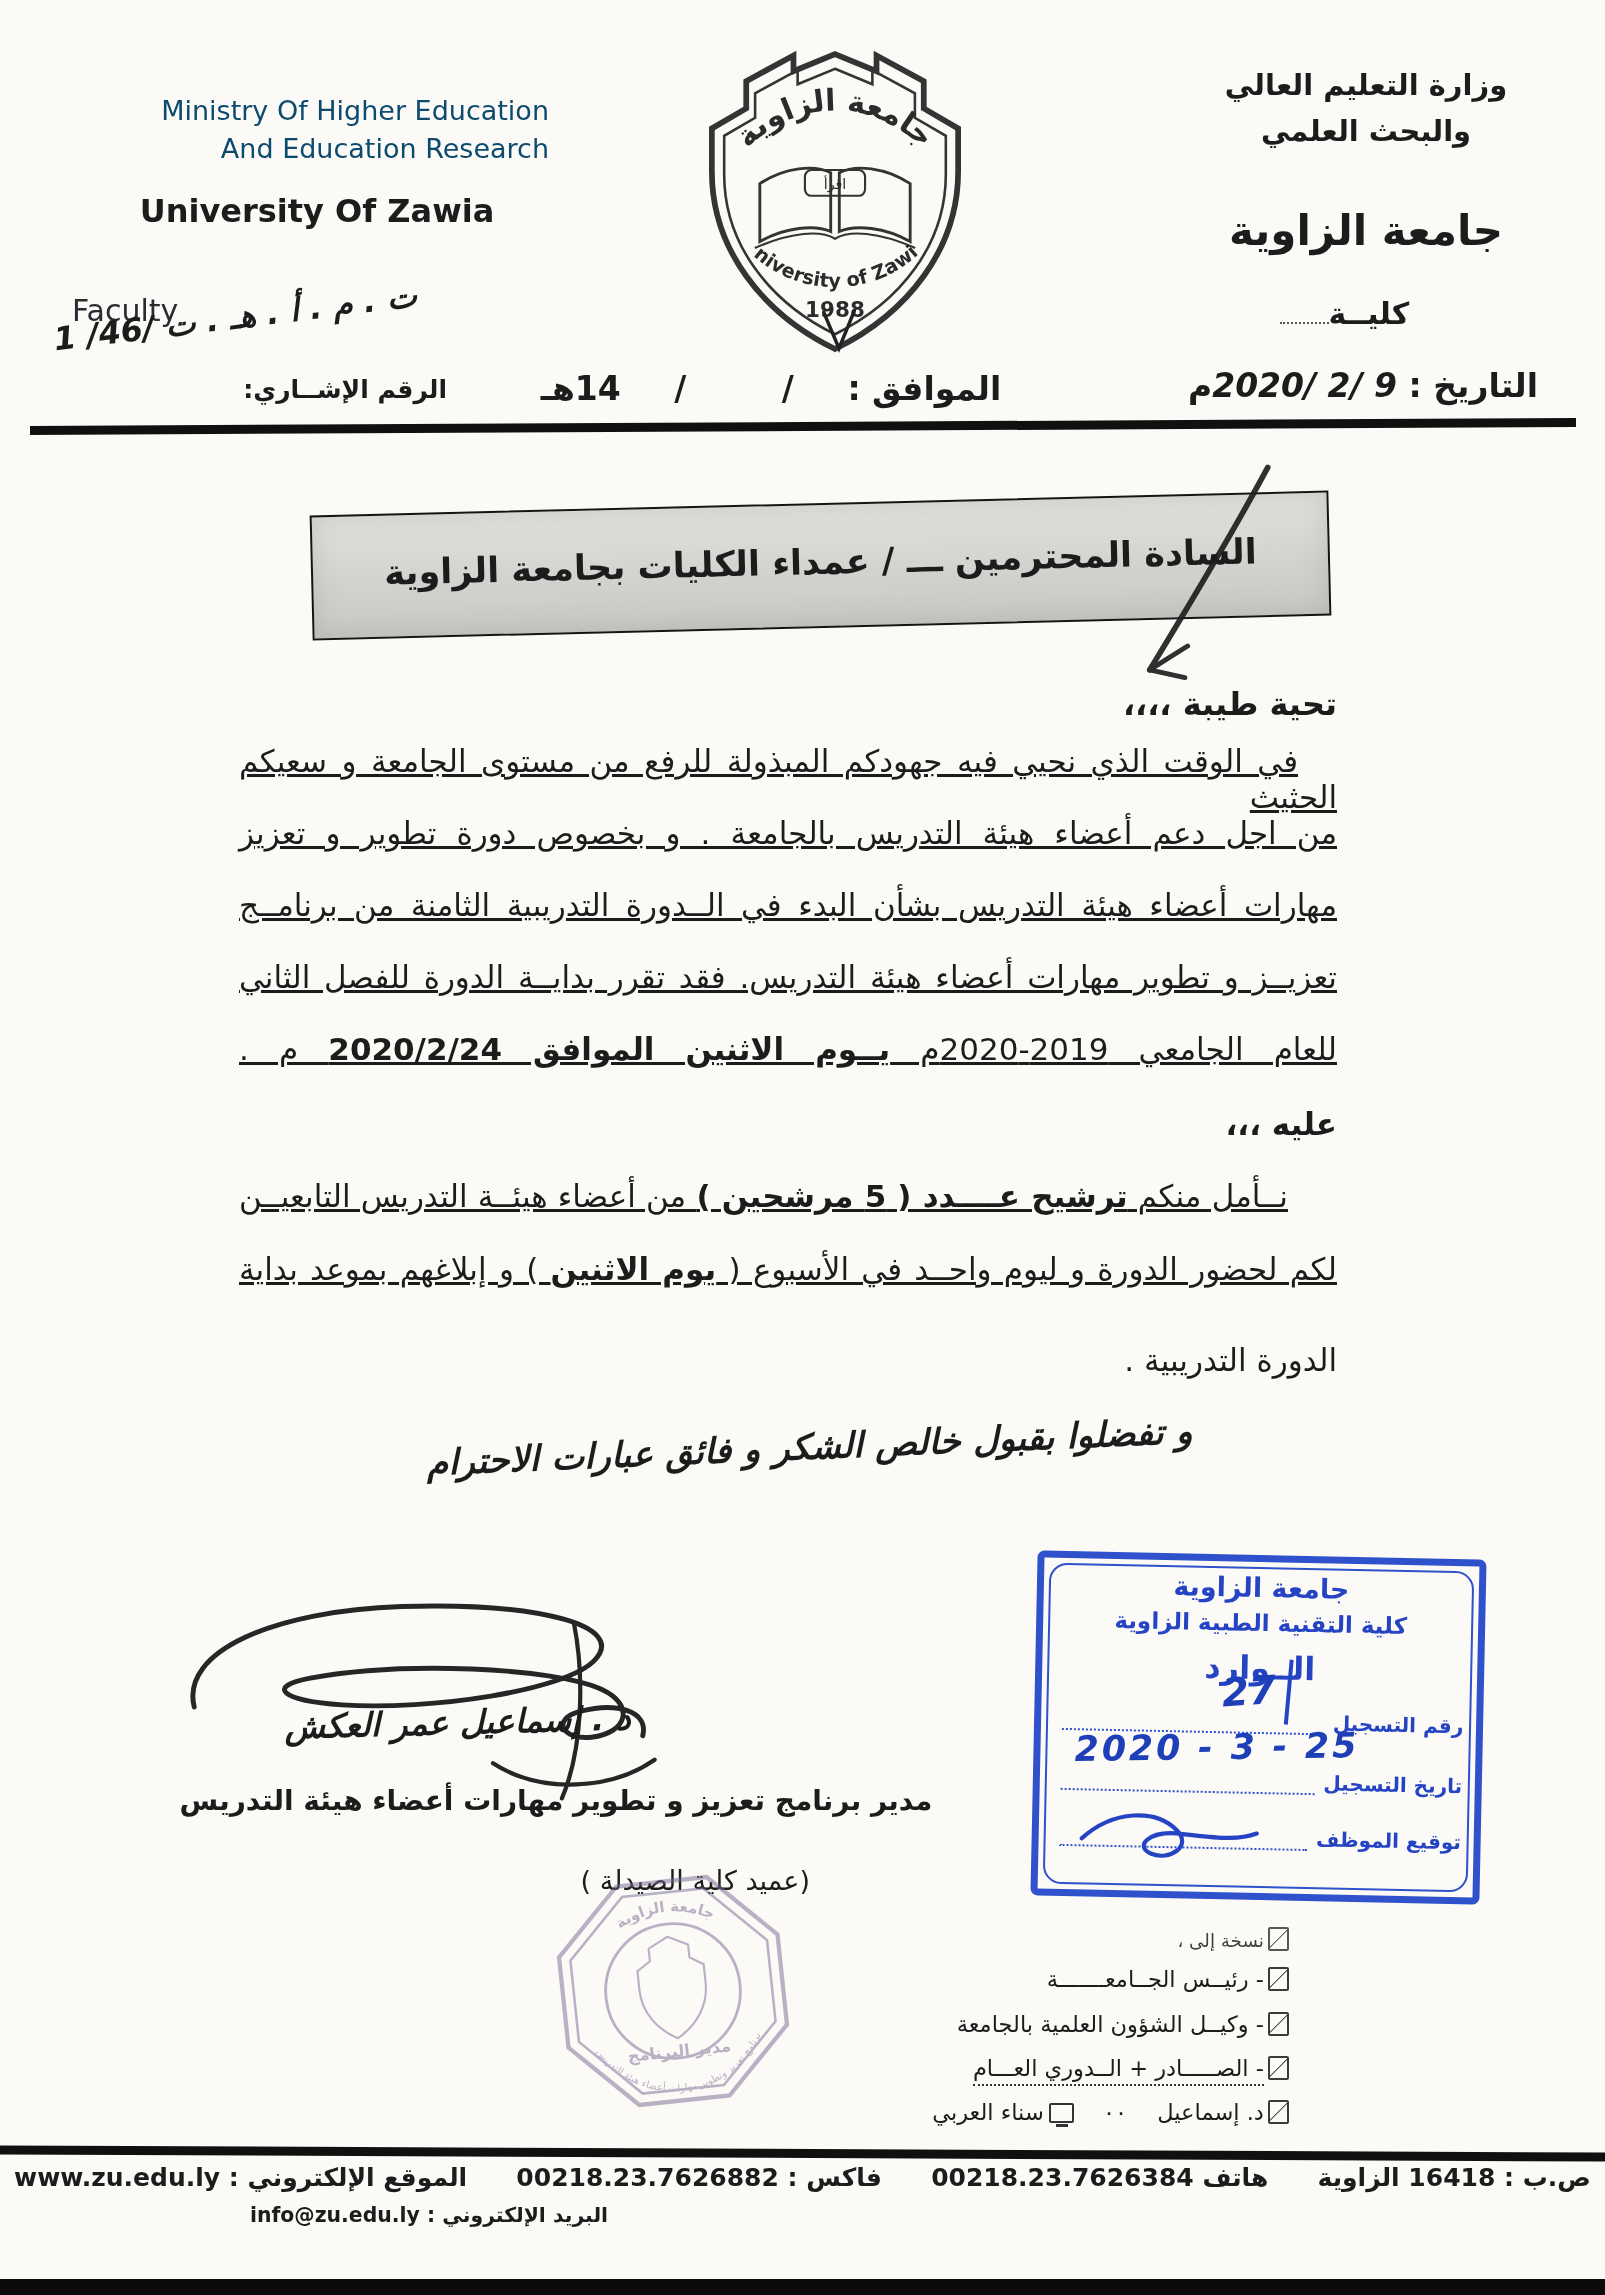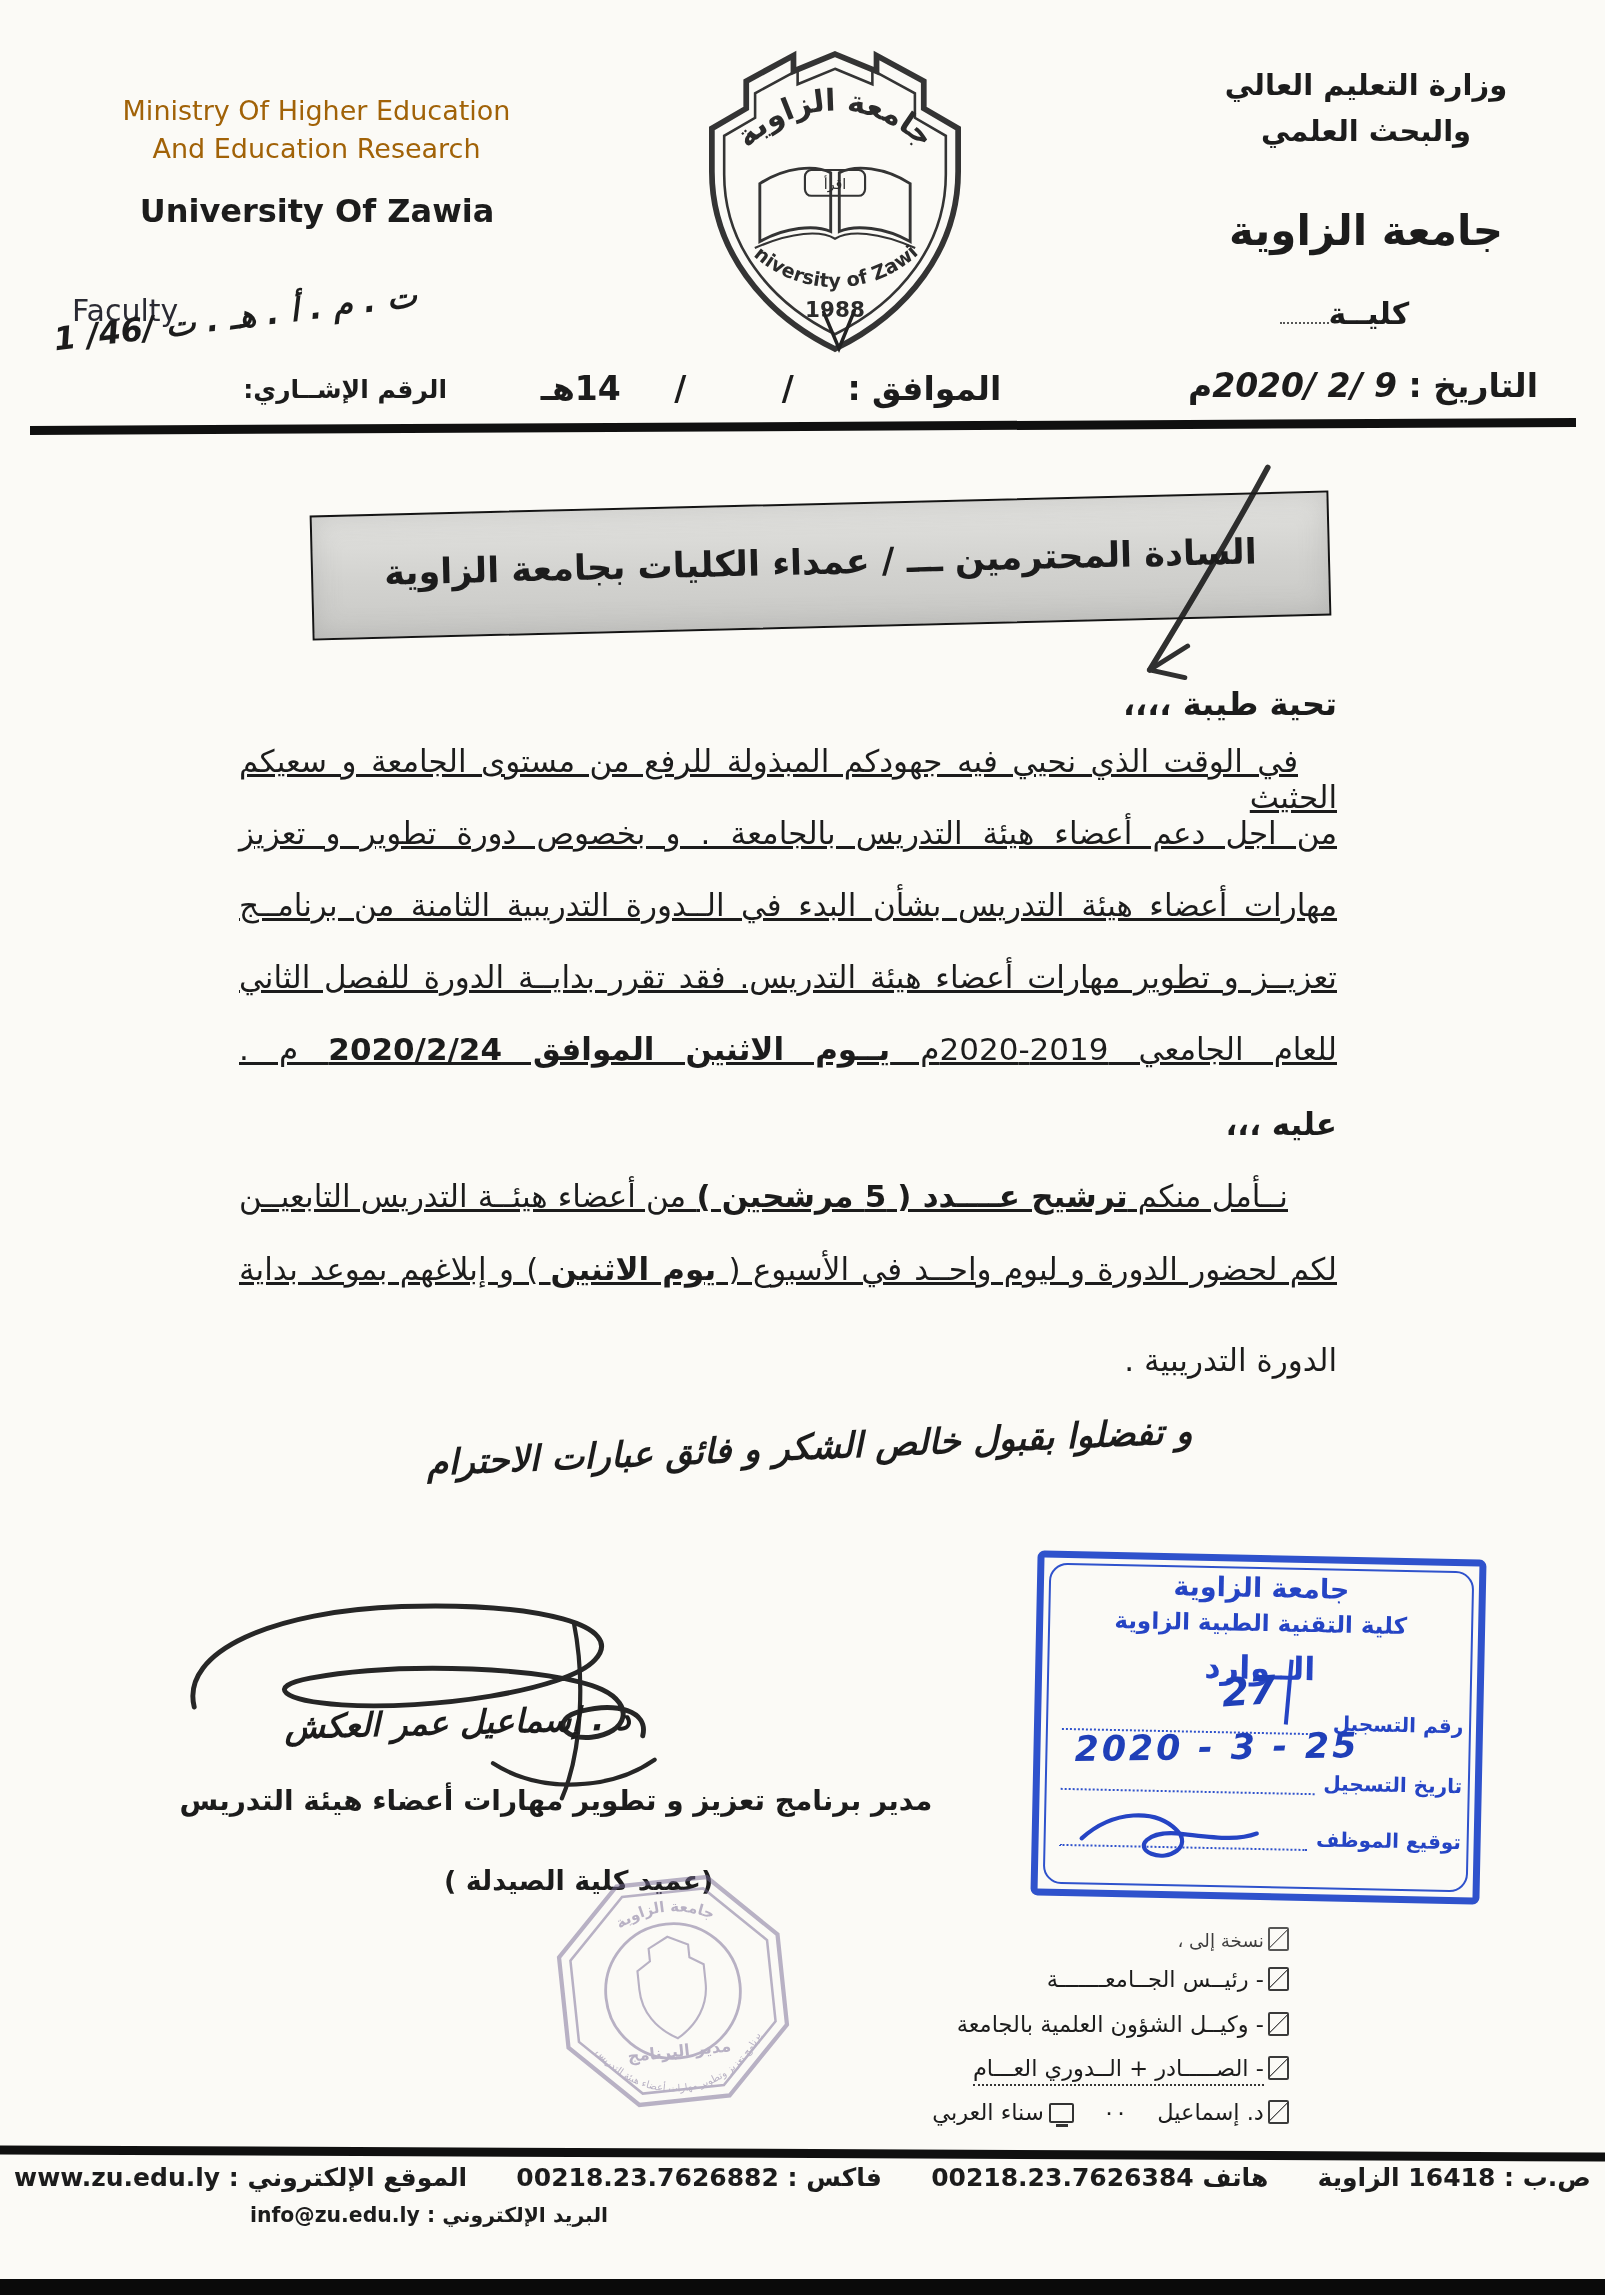--- a/index.html
+++ b/index.html
@@ -7,21 +7,21 @@
     position:relative;
     width:1605px;height:2295px;
     background:#fbfaf6;
     overflow:hidden;
     font-family:"DejaVu Sans",sans-serif;
     color:#1c1c1c;
   }
   .abs{position:absolute;}
   .rtl{direction:rtl;unicode-bidi:embed;}
   
-  .en-min{left:84px;top:92px;width:465px;font-size:27px;line-height:38px;text-align:center;color:#a16207;}
+  .en-min{left:84px;top:92px;width:465px;font-size:27px;line-height:38px;text-align:right;color:#0c4a6e;}
   .en-univ{left:106px;top:192px;width:422px;font-size:32px;font-weight:bold;text-align:center;}
   .en-fac{left:72px;top:293px;font-size:30px;color:#2a2a33;}
   .ar-min{left:1162px;top:62px;width:408px;font-size:29px;font-weight:bold;line-height:46px;text-align:center;}
   .ar-univ{left:1183px;top:206px;width:366px;font-size:42px;font-weight:bold;text-align:center;}
   .ar-fac{left:1274px;top:296px;width:211px;font-size:30px;font-weight:bold;text-align:left;}
   .dotfill{display:inline-block;width:49px;height:21px;border-bottom:2.8px dotted #555;margin-left:5.6px;}
   
   .drow{font-size:33px;font-weight:bold;text-align:center;}
   .hand{font-family:"DejaVu Sans",sans-serif;font-style:italic;font-weight:bold;}
   .date-grp{left:1148px;top:366px;width:430px;}
@@ -44,21 +44,21 @@
   .line{left:239px;width:1098px;height:55px;font-size:31px;}
   .just{text-align:justify;text-align-last:justify;text-decoration:underline;}
   .b{font-weight:bold;}
   .greet{top:653px;text-align:right;padding-right:92px;font-weight:bold;font-size:32px;margin-top:32px;}
   .alayh{top:1106px;text-align:right;padding-right:113px;font-weight:bold;}
   .shortline{text-align:right;}
   .closing{left:380px;top:1427px;width:859px;font-size:35px;font-weight:bold;font-style:italic;transform:rotate(-2.4deg);text-align:center;letter-spacing:0.7px;}
   
   .sig-name{left:232px;top:1703px;width:451px;font-size:33px;font-weight:bold;font-style:italic;transform:rotate(-1.5deg);text-align:center;}
   .sig-title{left:176px;top:1784px;width:760px;font-size:28px;font-weight:bold;text-align:center;}
-  .sig-sub{left:444px;top:1865px;width:366px;font-size:27px;font-weight:bold;text-align:left;}
+  .sig-sub{left:444px;top:1865px;width:366px;font-size:27px;font-weight:normal;text-align:right;}
   
   .stamp{
     left:1034px;top:1555px;width:435px;height:331px;
     border:7.7px solid #2f52cc;border-radius:7px;
     transform:rotate(1.2deg);
     color:#2544c4;
   }
   .stamp-inner{position:absolute;left:5px;top:5px;right:5px;bottom:5px;border:2.8px solid #2f52cc;border-radius:18.3px;}
   .stamp .s1{left:0;top:10px;width:100%;font-size:27px;font-weight:bold;text-align:center;}
   .stamp .s2{left:0;top:48px;width:100%;font-size:23px;font-weight:bold;text-align:center;}

